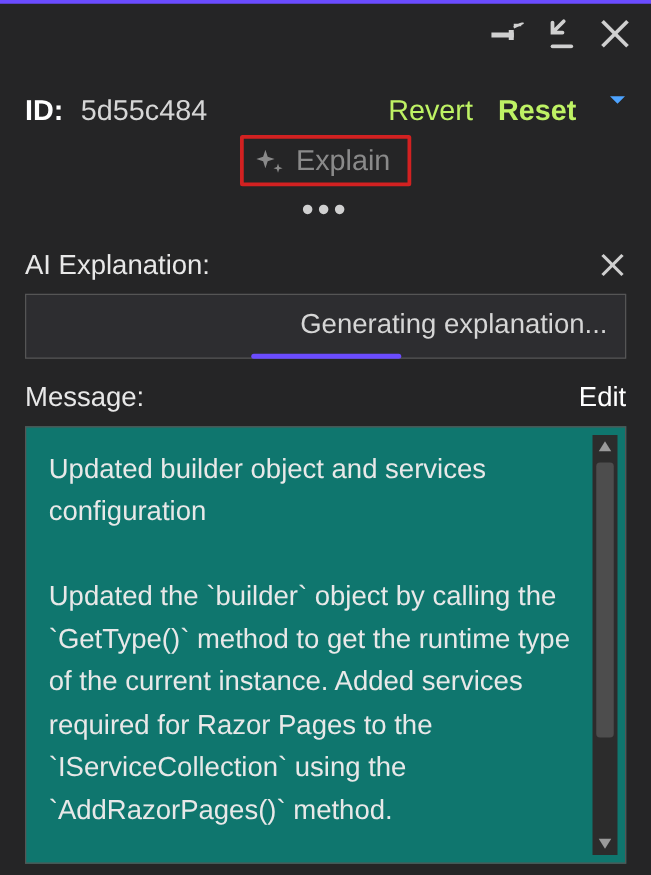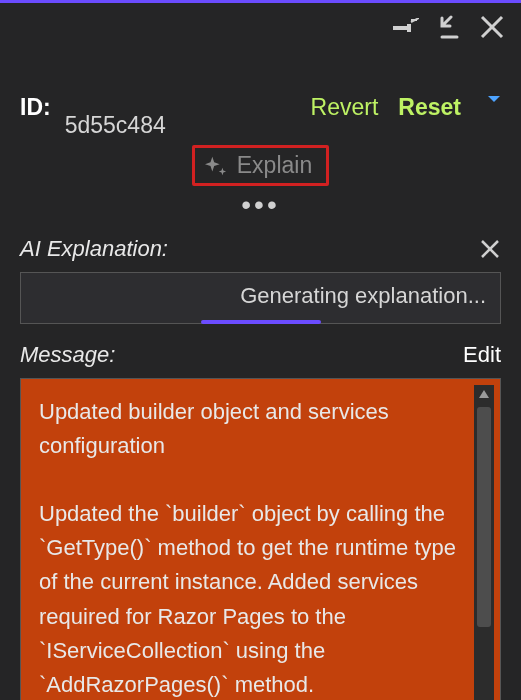--- a/index.html
+++ b/index.html
@@ -30,21 +30,21 @@
   .top-toolbar .ico { color: #d0d0d0; }
   .top-toolbar .ico svg { display:block; }
   .content { padding: 0 20px; }
   .id-row {
     display: flex;
     align-items: center;
     font-size: 23px;
     padding-top: 24px;
   }
   .id-row .id-label { font-weight: 600; margin-right: 14px; color:#ffffff;text-align:center; }
-  .id-row .id-value { color: #d6d6d6; margin-top: 37px; }
+  .id-row .id-value { color: #d6d6d6; }
   .id-row .gap { flex: 1; }
   .id-row .link {
     color: #bef264;
     font-size: 23px;
     margin-left: 20px;
     cursor: pointer;
   }
   .id-row .reset-link{
     display:flex; align-items:flex-start; gap:26px;font-weight:bold;
   }
@@ -68,21 +68,21 @@
   }
   .more {
     color:#d0d0d0; font-size:28px; letter-spacing:3px; line-height:10px;
     padding-bottom:8px;
   }
   .section-row {
     display:flex; align-items:center; justify-content:space-between;
     margin-top: 18px;
     font-size: 22px;
   }
-  .section-row .section-label { color:#e8e8e8;font-style:italic; }
+  .section-row .section-label { color:#e8e8e8; }
   .section-row .section-action { color:#ffffff; cursor:pointer;text-align:center; }
   .close-x { color:#d0d0d0; }
   .close-x svg{display:block;}
   .exp-box {
     margin-top: 10px;
     border: 1px solid #555;
     background: #2d2d30;
     padding: 10px 14px 14px 14px;
     font-size: 22px;
     color: #d6d6d6;
@@ -91,21 +91,21 @@
   }
   .exp-box .progress {
     position:absolute; left:50%; bottom:-1px;
     width:120px; height:4px; background:#6b4cff;
     transform: translateX(-50%);
     border-radius:2px;
   }
   .msg-box {
     margin-top: 10px;
     border:1px solid #555;
-    background:#c2410c;
+    background:#0f766e;
     height: 350px;
     position:relative;
     padding:16px 38px 16px 18px;
   }
   .msg-text {
     font-size:22px;
     line-height:1.55;
     color:#e8e8e8;
     white-space: pre-wrap;
     word-wrap: break-word;

